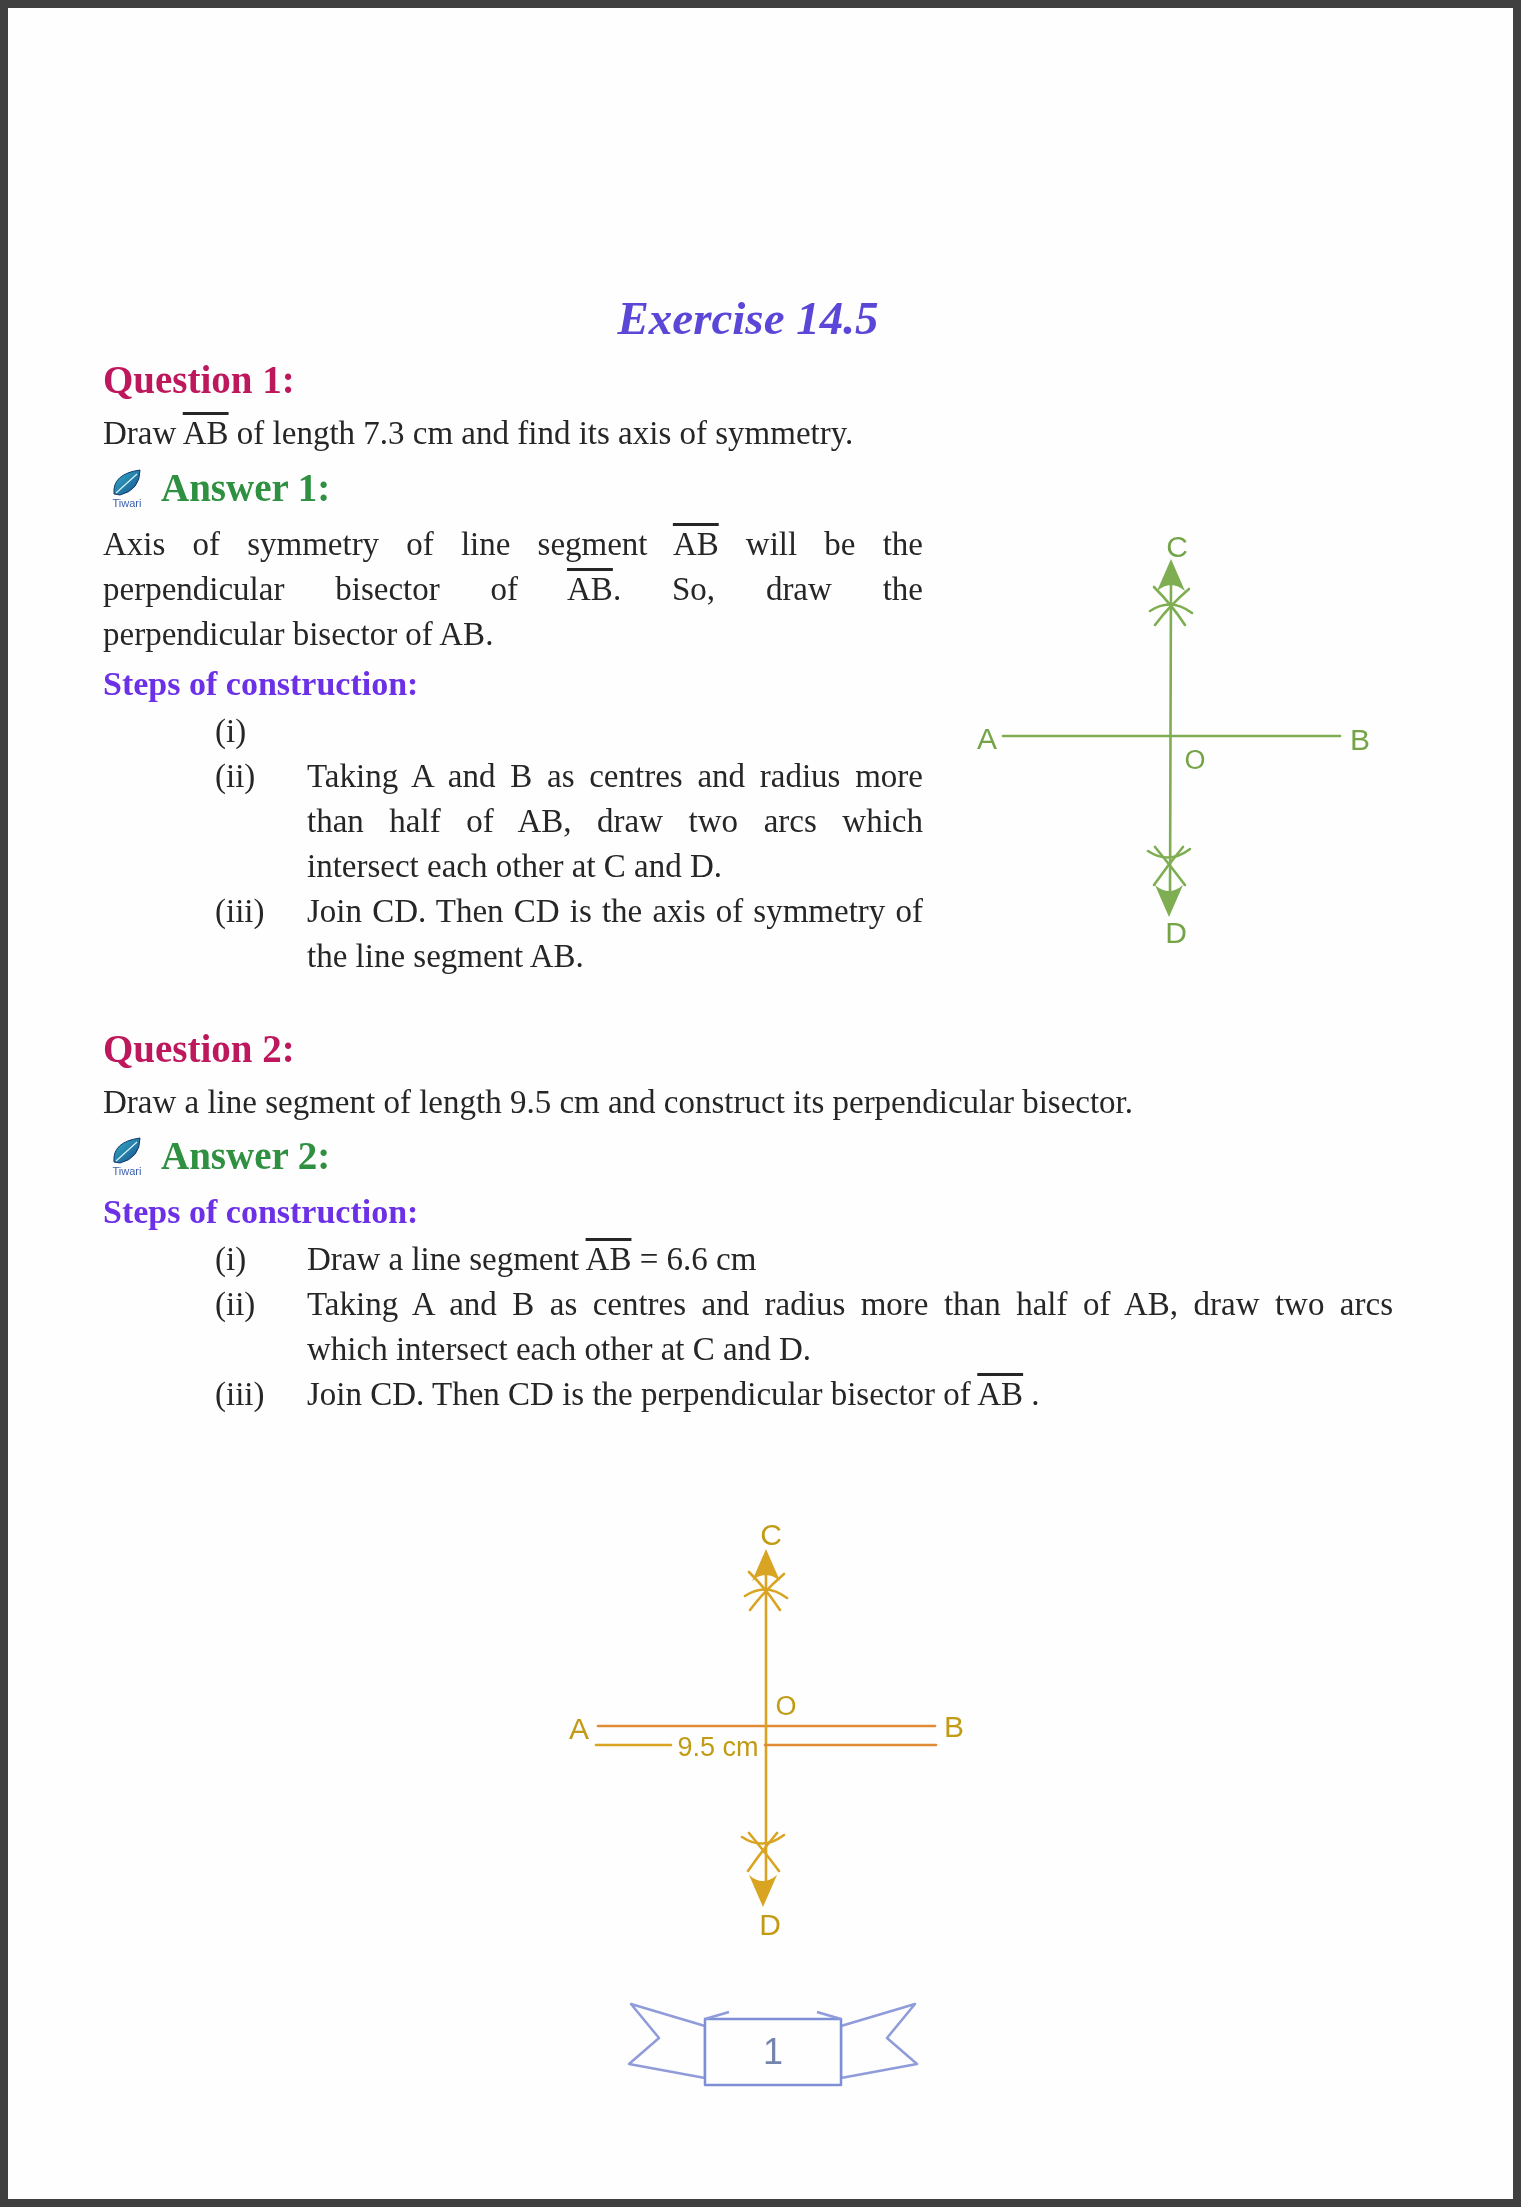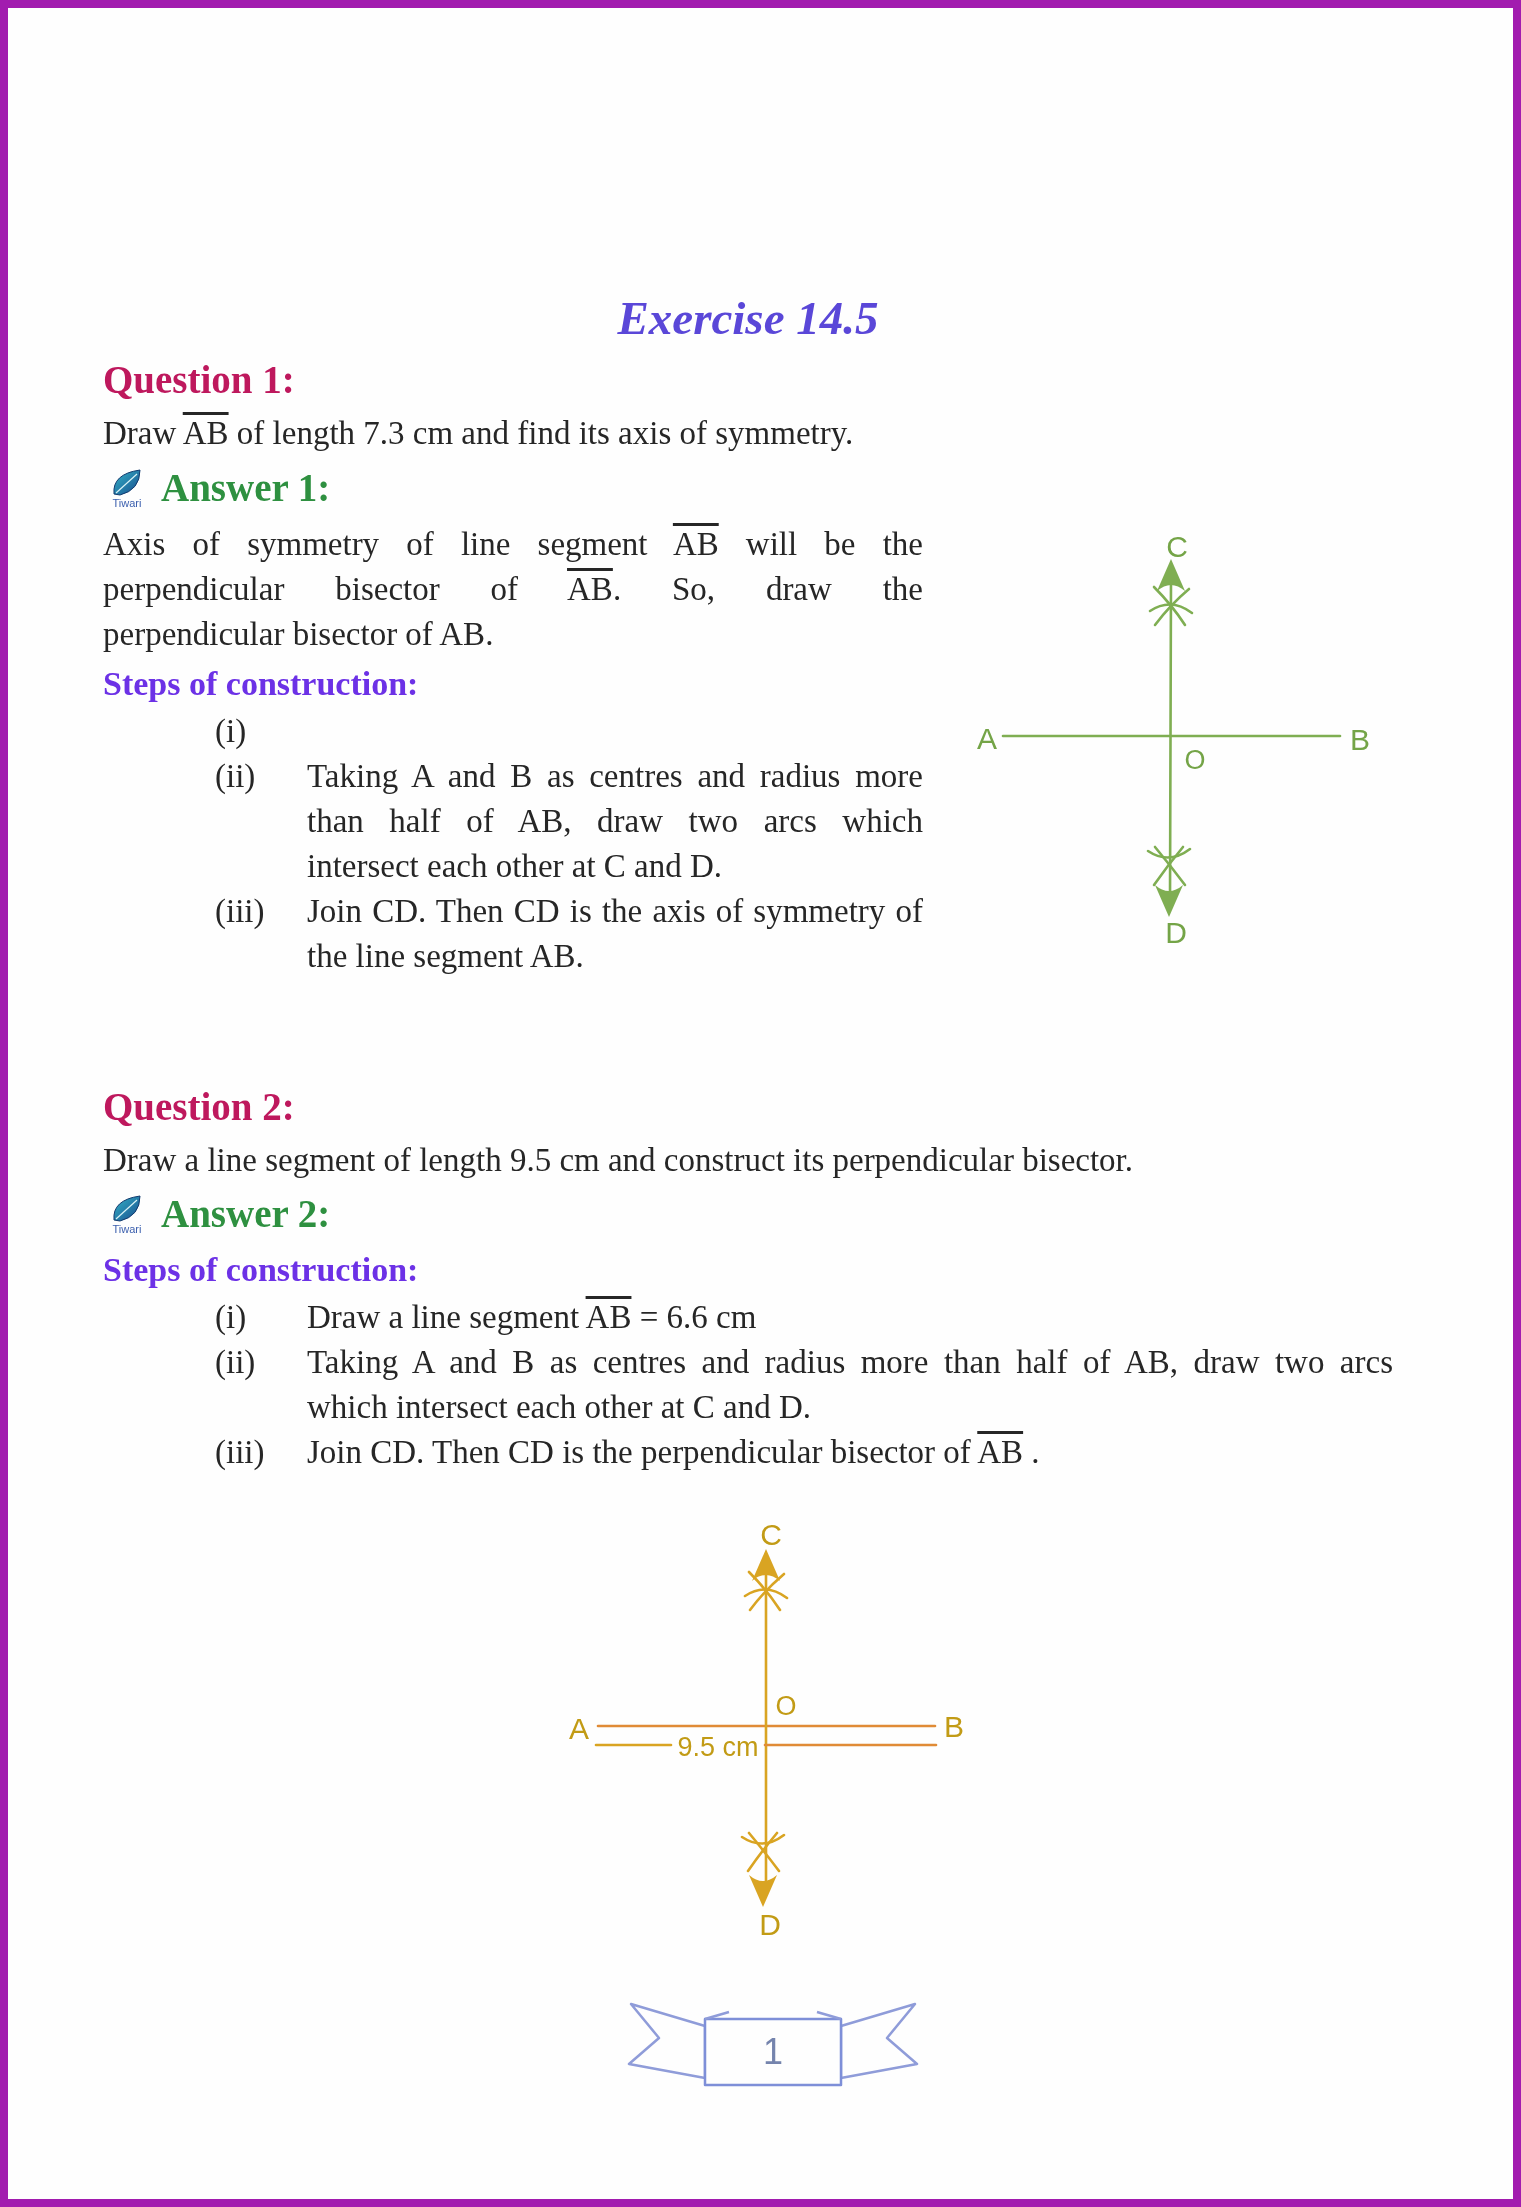--- a/index.html
+++ b/index.html
@@ -1,18 +1,18 @@
 <!DOCTYPE html>
 <html><head>
 <meta charset="utf-8">
 <style>
   html,body{margin:0;padding:0;background:#fff;}
   .page{
     width:1521px;height:2207px;box-sizing:border-box;
-    border:8px solid #a21caf;background:#fefefe;position:relative;
+    border:8px solid #404040;background:#fefefe;position:relative;
     font-family:"Liberation Serif", serif;color:#262626;overflow:hidden;
   }
   .content{padding:0 120px 0 95px;}
   .title{
     margin:282px 0 10px 0;text-align:center;
     font-size:47px;font-weight:bold;font-style:italic;color:#5a47d8;line-height:1.2;
   }
   .qhead{margin:0;font-size:39px;font-weight:bold;color:#be185d;line-height:1.25;}
   .prompt{margin:6px 0 0 0;font-size:33px;line-height:45px;}
   .answer-row{display:flex;align-items:center;margin-top:4px;height:56px;}
@@ -21,21 +21,21 @@
   .ahead{margin:0;font-size:39px;font-weight:bold;color:#2e9040;line-height:1.2;}
   .para{margin-top:6px;width:820px;font-size:33px;line-height:45px;}
   .steps-head{margin:6px 0 0 0;font-size:34px;font-weight:bold;color:#6c31e6;line-height:42px;}
   .steps{margin-top:4px;}
   .w-narrow{width:820px;}
   .step{display:flex;align-items:flex-start;margin-left:112px;}
   .step-num{width:92px;flex:0 0 92px;font-size:33px;line-height:45px;}
   .step-text{flex:1;font-size:33px;line-height:45px;}
   .jline{text-align:justify;text-align-last:justify;}
   .ov{text-decoration:overline;text-decoration-thickness:2.5px;}
-  .q2{margin-top:104px;}
+  .q2{margin-top:46px;}
   .abs{position:absolute;}
   svg text{font-family:"Liberation Sans",sans-serif;}
 </style>
 </head>
 <body>
 
 <div class="page">
   <div class="content">
 
     <h1 class="title">Exercise 14.5</h1>

